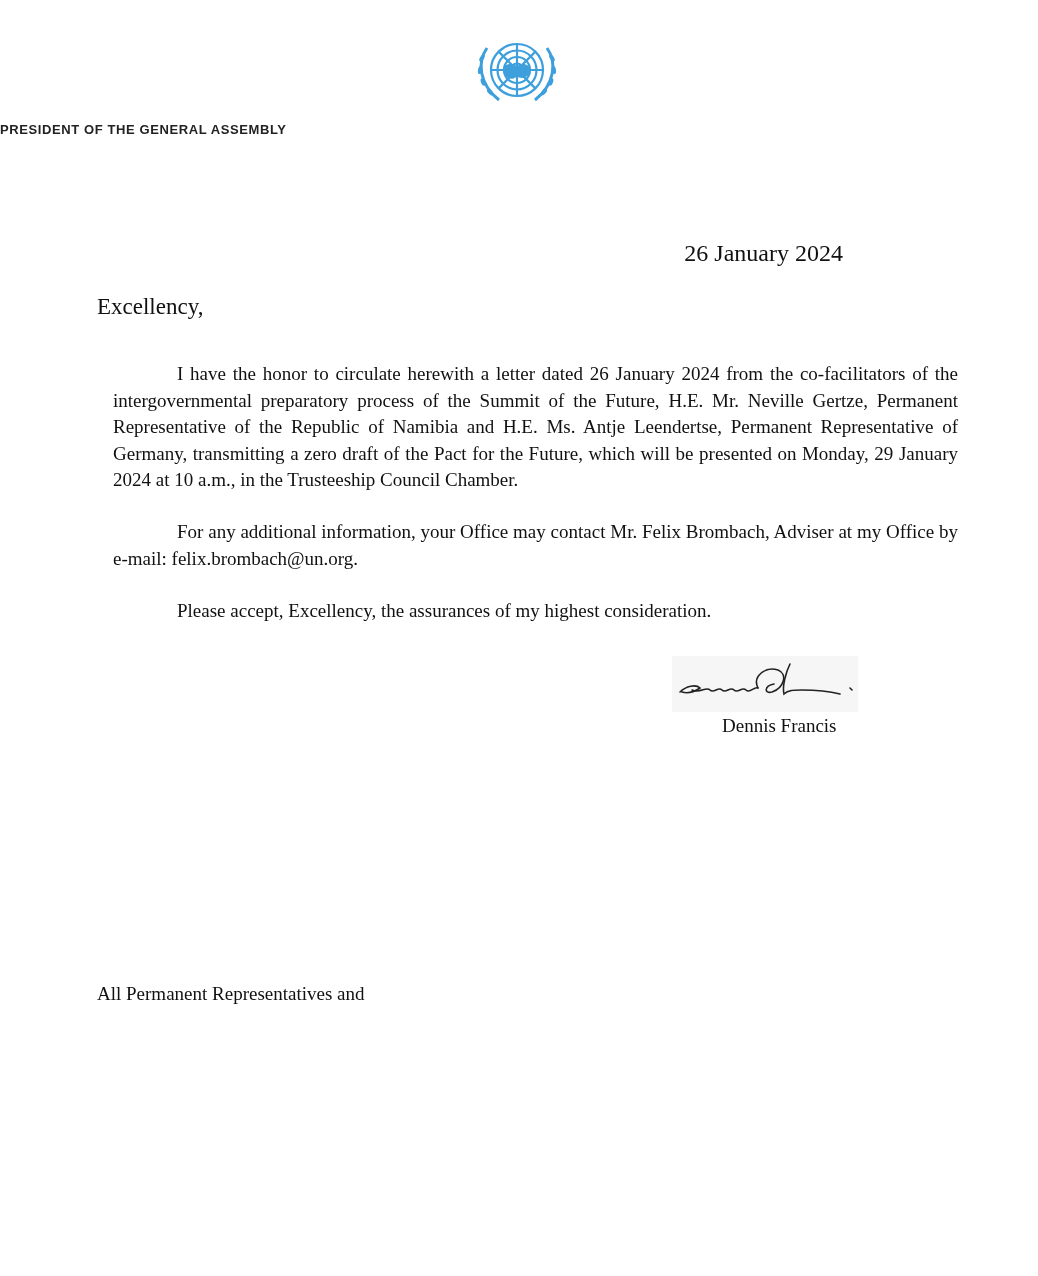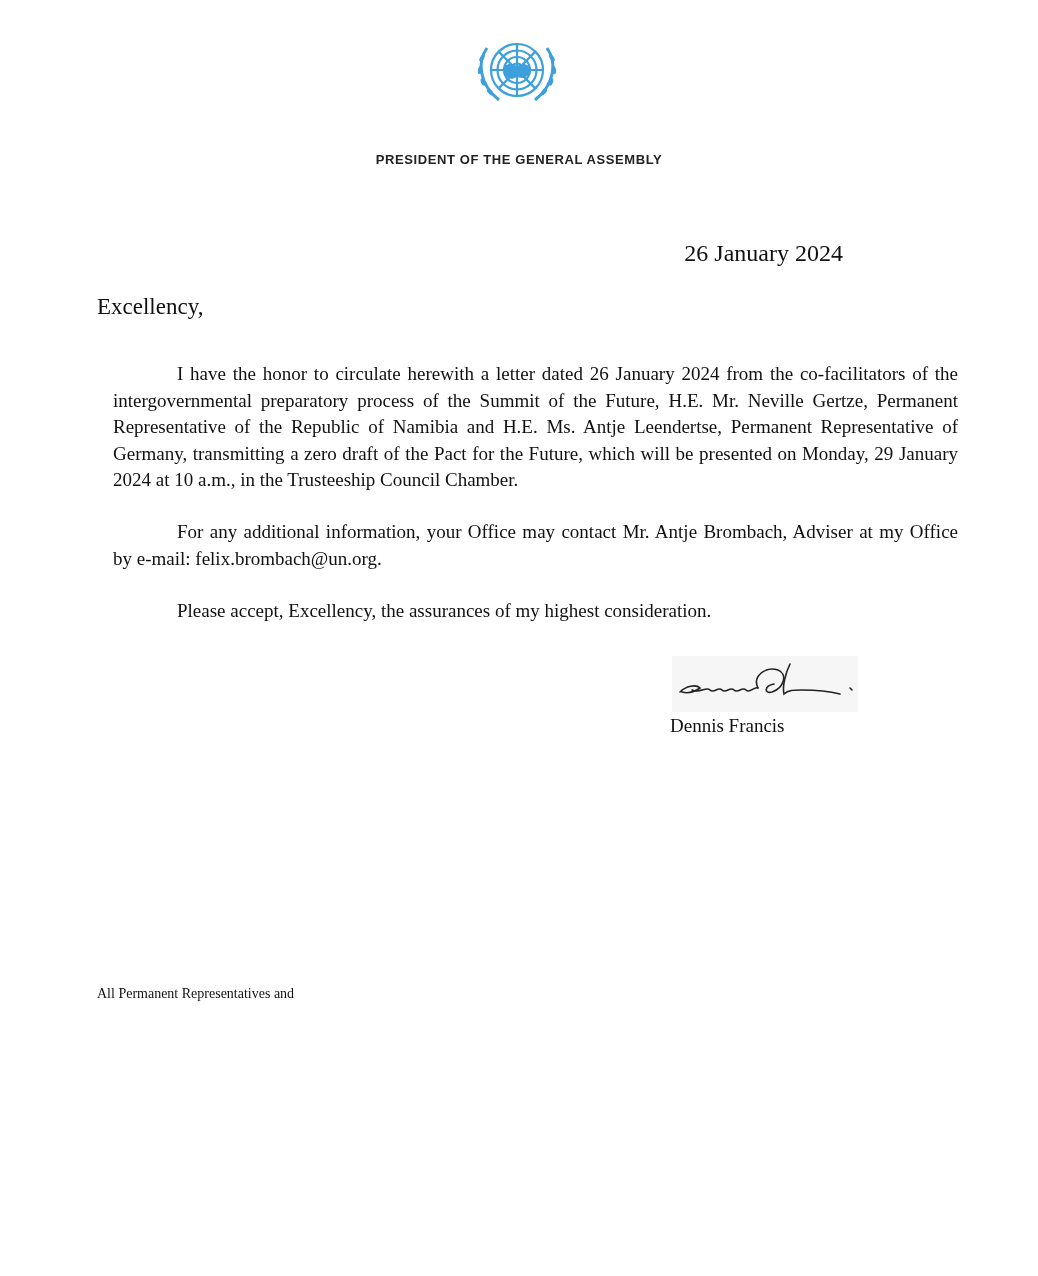--- a/index.html
+++ b/index.html
@@ -1,32 +1,32 @@
 <!DOCTYPE html>
 <html><head>
 <meta charset="utf-8">
 <style>
   html, body { margin: 0; padding: 0; background: #ffffff; }
   body { width: 1038px; height: 1276px; position: relative; overflow: hidden;
          font-family: "Liberation Serif", "DejaVu Serif", serif; color: #111; }
   .logo { position: absolute; left: 473px; top: 38px; width: 88px; height: 68px; }
-  .header-title { position: absolute; left: 0; width: 1038px; top: 122px; text-align: center;
+  .header-title { position: absolute; left: 0; width: 1038px; top: 122px; 
                   font-family: "Liberation Sans", "DejaVu Sans", sans-serif; font-weight: bold;
-                  font-size: 13px; letter-spacing: 0.6px; color: #222; margin-top: 30px; }
+                  font-size: 13px; letter-spacing: 0.6px; color: #222; }
   .date { position: absolute; right: 195px; top: 240px; font-size: 24px; }
   .salutation { position: absolute; left: 97px; top: 294px; font-size: 23px; }
   .para { position: absolute; left: 97px; width: 845px; font-size: 19px; line-height: 26.5px;
           text-align: justify; text-indent: 64px; margin: 16px; }
   .p1 { top: 345px; }
   .p2 { top: 503px; }
   .p3 { top: 582px; }
   .signature { position: absolute; left: 672px; top: 656px; width: 186px; height: 56px;
                background: #f6f6f6; }
-  .signer { position: absolute; left: 670px; top: 715px; font-size: 19px; }
-  .addressee { position: absolute; left: 97px; top: 980px; font-size: 14px; line-height: 28.5px; }
+  .signer { position: absolute; left: 722px; top: 715px; font-size: 19px; }
+  .addressee { position: absolute; left: 97px; top: 980px; font-size: 19px; line-height: 28.5px; }
   .addressee .line { display: block; }
   .addressee .city { text-decoration: underline; }
 </style>
 </head>
 <body>
 
 <div class="logo">
   <svg width="88" height="68" viewBox="0 0 88 68">
     <g fill="none" stroke="#3d9fdc" stroke-width="2.2">
       <circle cx="44" cy="32" r="26"></circle>
@@ -56,21 +56,21 @@
   </svg>
 </div>
 
 <div class="header-title">PRESIDENT OF THE GENERAL ASSEMBLY</div>
 
 <div class="date">26 January 2024</div>
 
 <div class="salutation">Excellency,</div>
 
 <p class="para p1">I have the honor to circulate herewith a letter dated 26 January 2024 from the co-facilitators of the intergovernmental preparatory process of the Summit of the Future, H.E. Mr. Neville Gertze, Permanent Representative of the Republic of Namibia and H.E. Ms. Antje Leendertse, Permanent Representative of Germany, transmitting a zero draft of the Pact for the Future, which will be presented on Monday, 29 January 2024 at 10 a.m., in the Trusteeship Council Chamber.</p>
-<p class="para p2">For any additional information, your Office may contact Mr. Antje Brombach, Adviser at my Office by e-mail: felix.brombach@un.org.</p>
+<p class="para p2">For any additional information, your Office may contact Mr. Felix Brombach, Adviser at my Office by e-mail: felix.brombach@un.org.</p>
 <p class="para p3">Please accept, Excellency, the assurances of my highest consideration.</p>
 
 <div class="signature">
   <svg width="186" height="56" viewBox="0 0 186 56">
     <g fill="none" stroke="#222" stroke-width="1.6" stroke-linecap="round">
       <path d="M8 36 C14 30, 24 28, 28 32 C22 36, 16 38, 10 36"></path>
       <path d="M20 34 C28 38, 34 30, 38 34 C42 38, 46 30, 50 34 C54 38, 58 30, 62 34 C66 38, 70 30, 74 34 C78 38, 82 30, 86 32"></path>
       <path d="M86 32 C80 20, 94 10, 106 14 C116 18, 112 32, 100 36 C92 38, 92 30, 102 28"></path>
       <path d="M118 8 C114 16, 110 30, 112 38 C116 34, 122 34, 130 34 C146 34, 160 36, 168 38"></path>
       <path d="M178 32 L180 34"></path>

